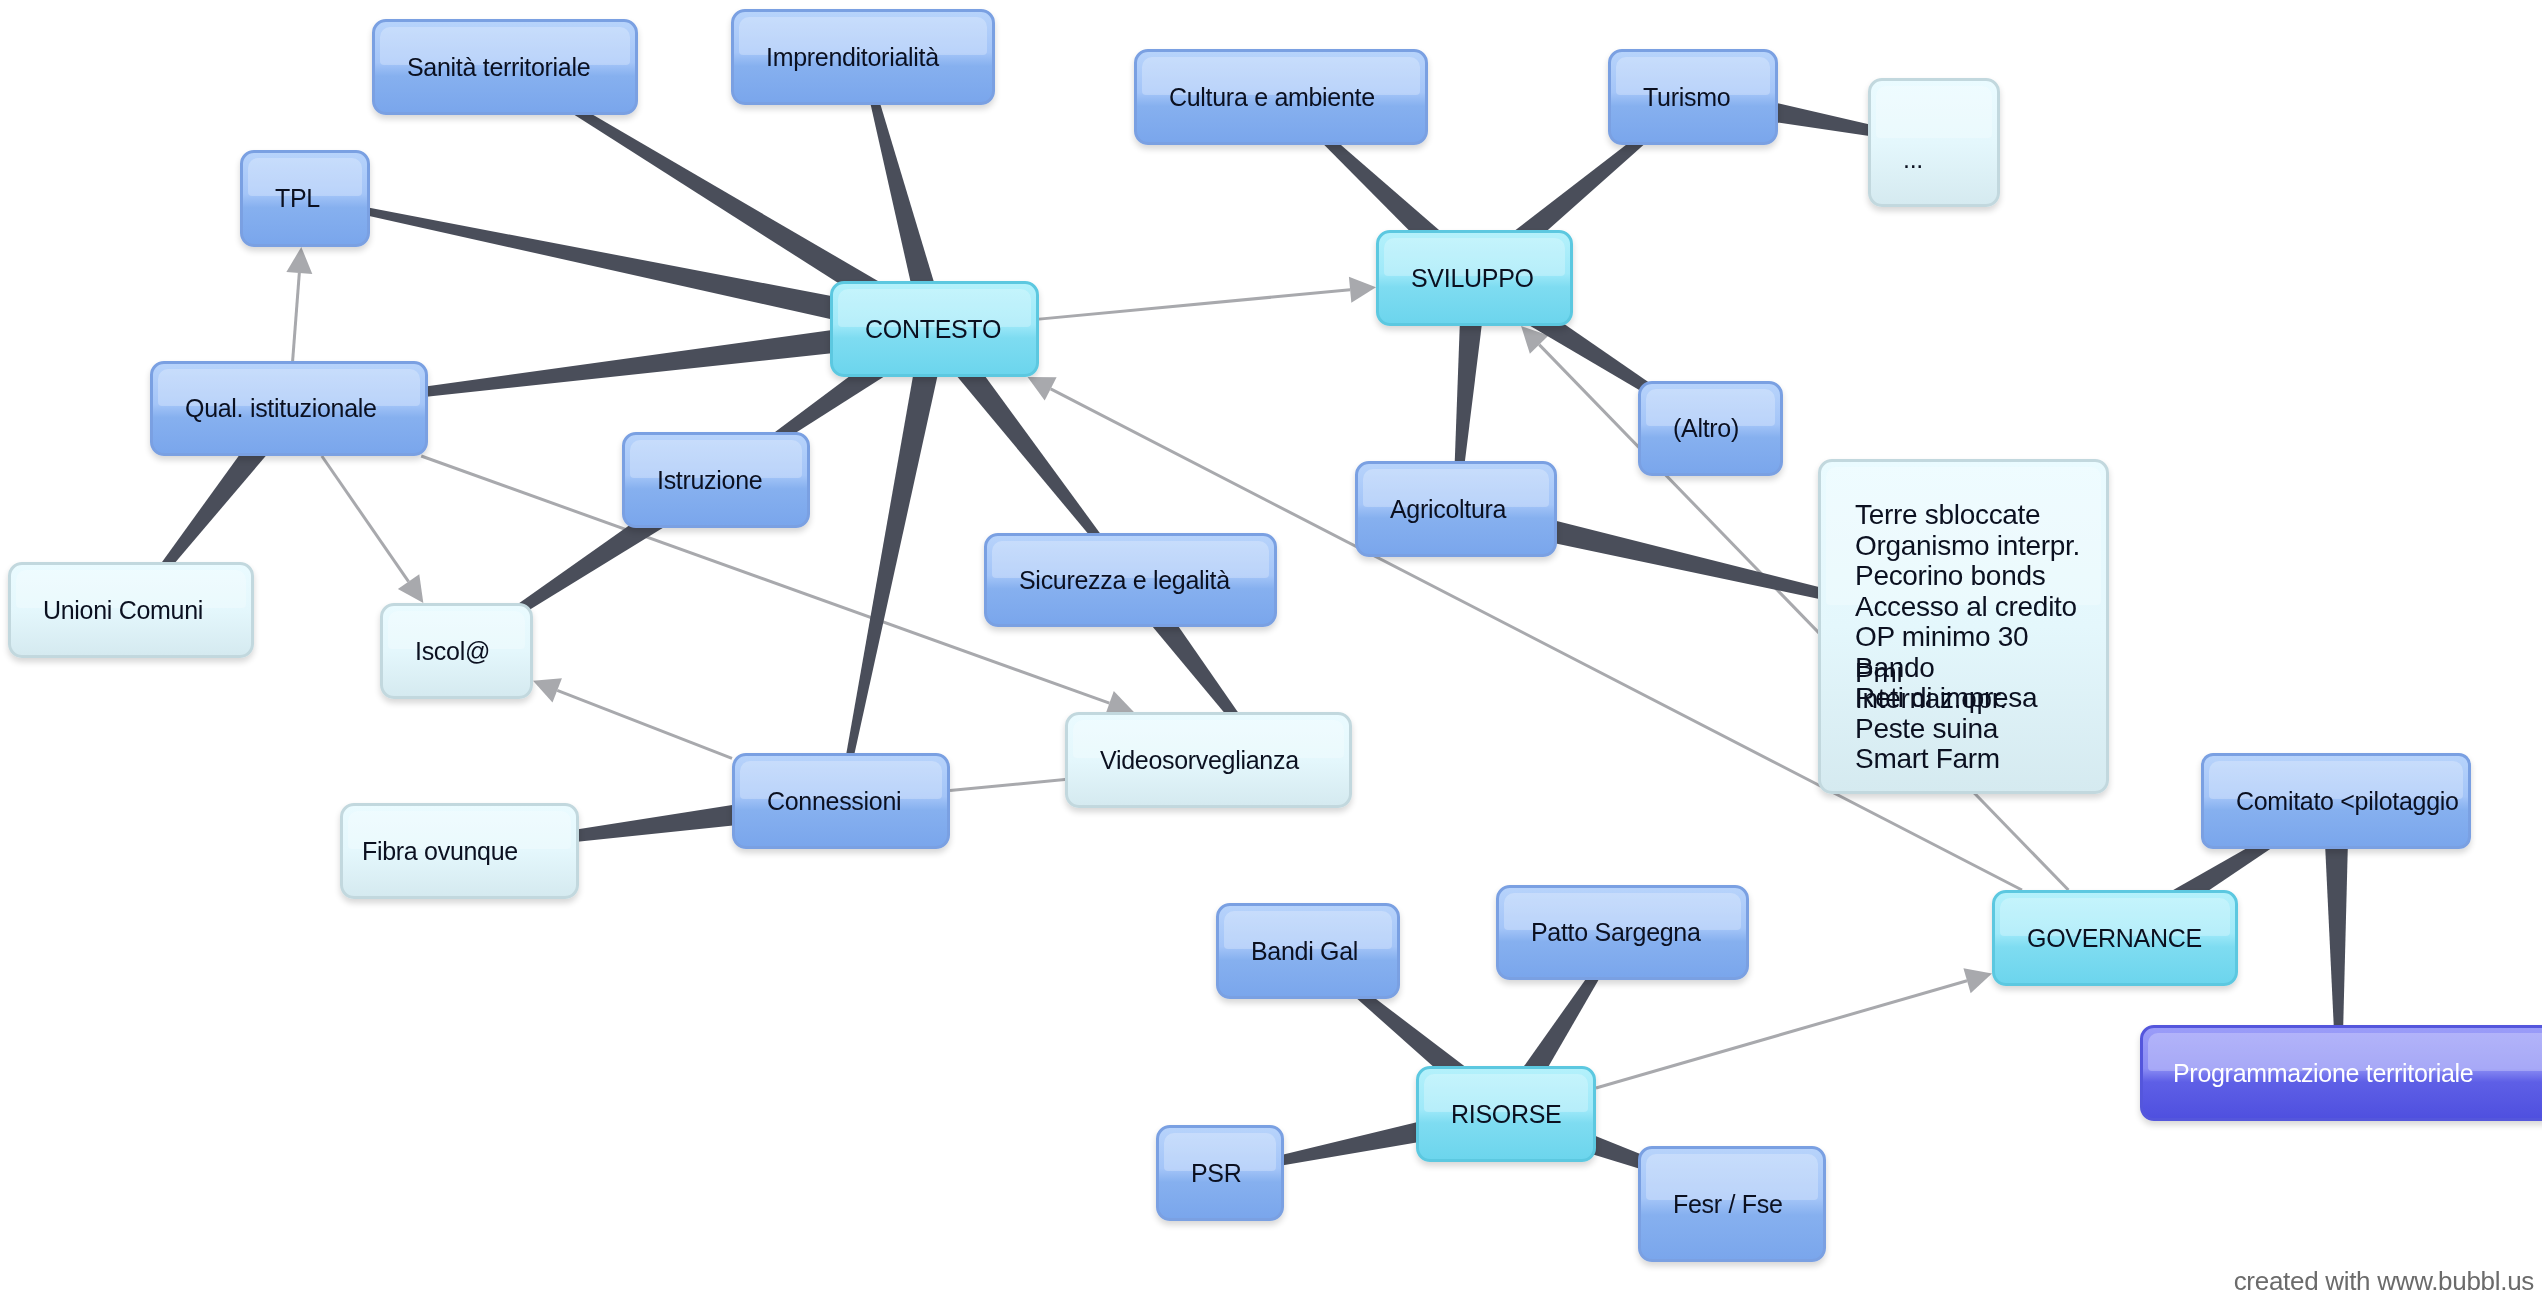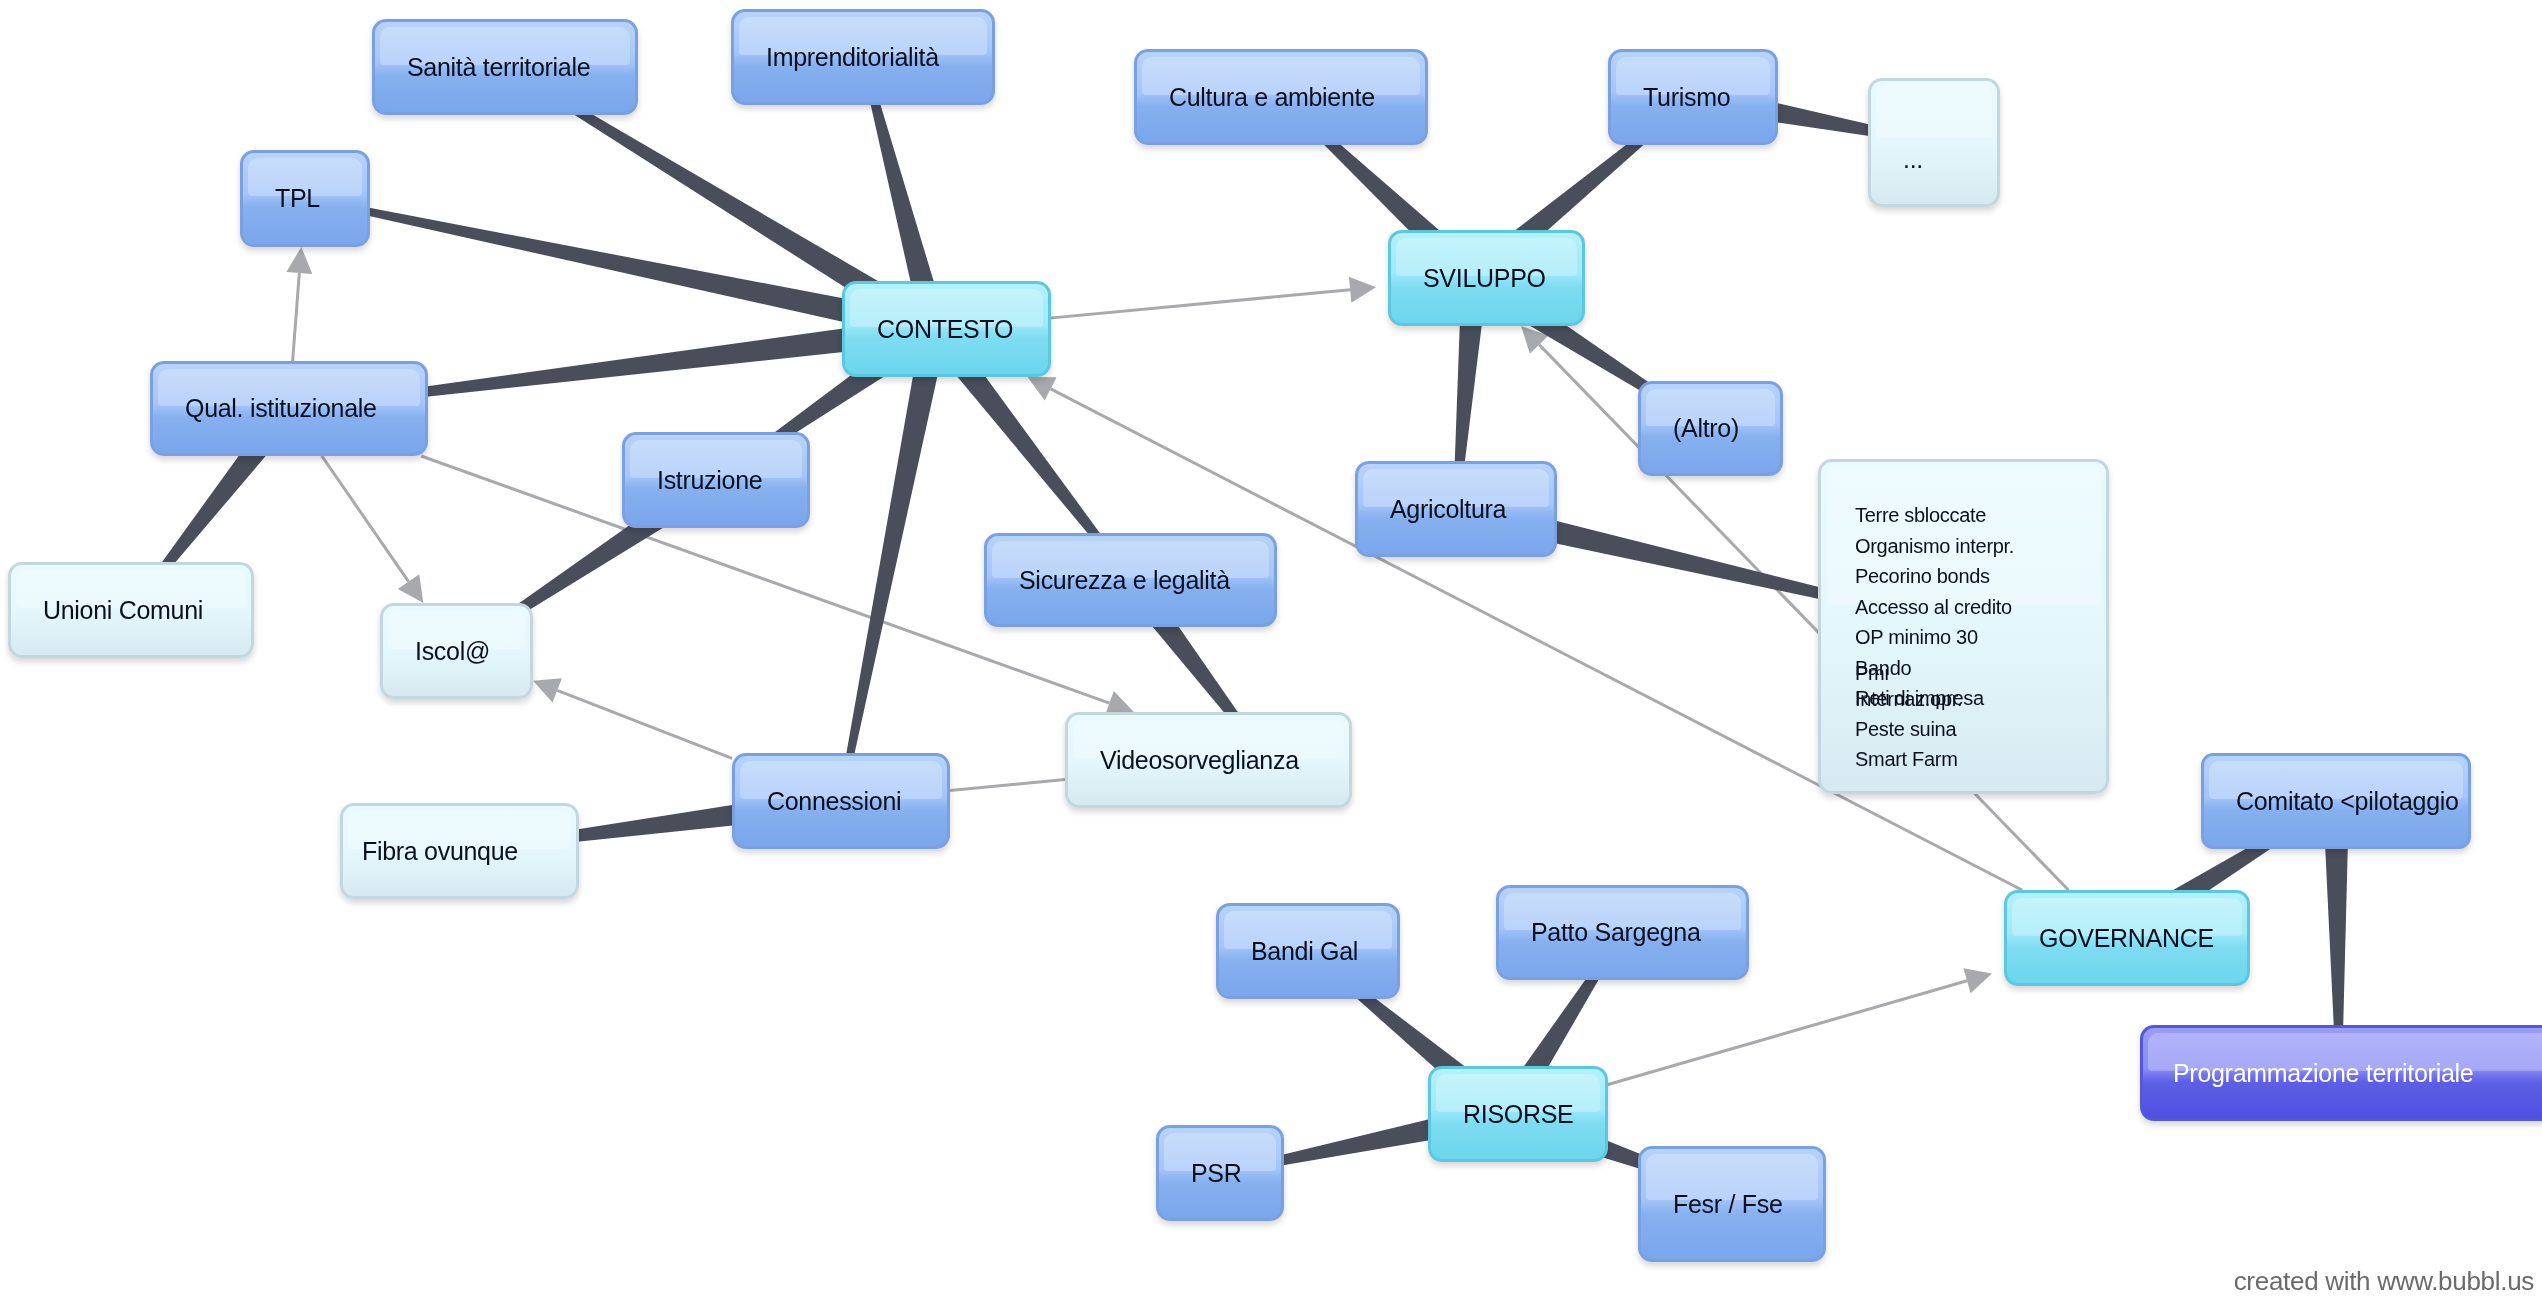--- a/index.html
+++ b/index.html
@@ -17,25 +17,25 @@
     cursor: pointer;
   }
   .node::before {
     content: ""; position: absolute; left: 5px; right: 5px; top: 5px; height: 42%;
     border-radius: 10px 10px 4px 4px;
     background: rgba(255,255,255,0.25);
     pointer-events: none;
   }
   .node span { position: relative; white-space: nowrap; }
   .blue { background: linear-gradient(#b7d3fb 0%, #a4c5f8 45%, #86b0ef 60%, #7aa6ec 100%); border-color: #7aa0e2; }
-  .cyan { background: linear-gradient(#b3f1fb 0%, #9fe9f9 45%, #7edcf1 60%, #6cd5ed 100%); border-color: #5cc8e0; margin-left: 12px; }
+  .cyan { background: linear-gradient(#b3f1fb 0%, #9fe9f9 45%, #7edcf1 60%, #6cd5ed 100%); border-color: #5cc8e0; }
   .light { background: linear-gradient(#eafbff 0%, #e4f7fc 50%, #d5eaf0 100%); border-color: #c2d8de; }
   .purple { background: linear-gradient(#9a9cf8 0%, #8a8cf4 45%, #5e5fe6 60%, #4f50df 100%); border-color: #5456dc; color: #ffffff; }
   .list-node { align-items: flex-start; padding-top: 30px; flex-direction: column; }
-  .list-node .line { position: relative; height: 30.5px; line-height: 30.5px; font-size: 20px; white-space: nowrap; }
+  .list-node .line { position: relative; height: 30.5px; line-height: 30.5px; font-size: 28px; white-space: nowrap; }
   .list-node .overlay { position: absolute; left: 0; top: 5px; }
   .credit { position: absolute; right: 8px; top: 1266px; font-size: 26px; color: #6b6b6b; letter-spacing: -0.3px; }
 </style>
 </head>
 <body>
 
 <div id="canvas">
   <svg id="edges" width="2542" height="1308">
       <line x1="292.6190476190476" y1="361" x2="299.32953431462823" y2="272.9248621205046" stroke="#a8a9ad" stroke-width="3"></line>
       <polygon points="301.3047619047619,247 312.29196537488053,273.91247591557146 286.36710325437593,271.93724832543774" fill="#a8a9ad"></polygon>

